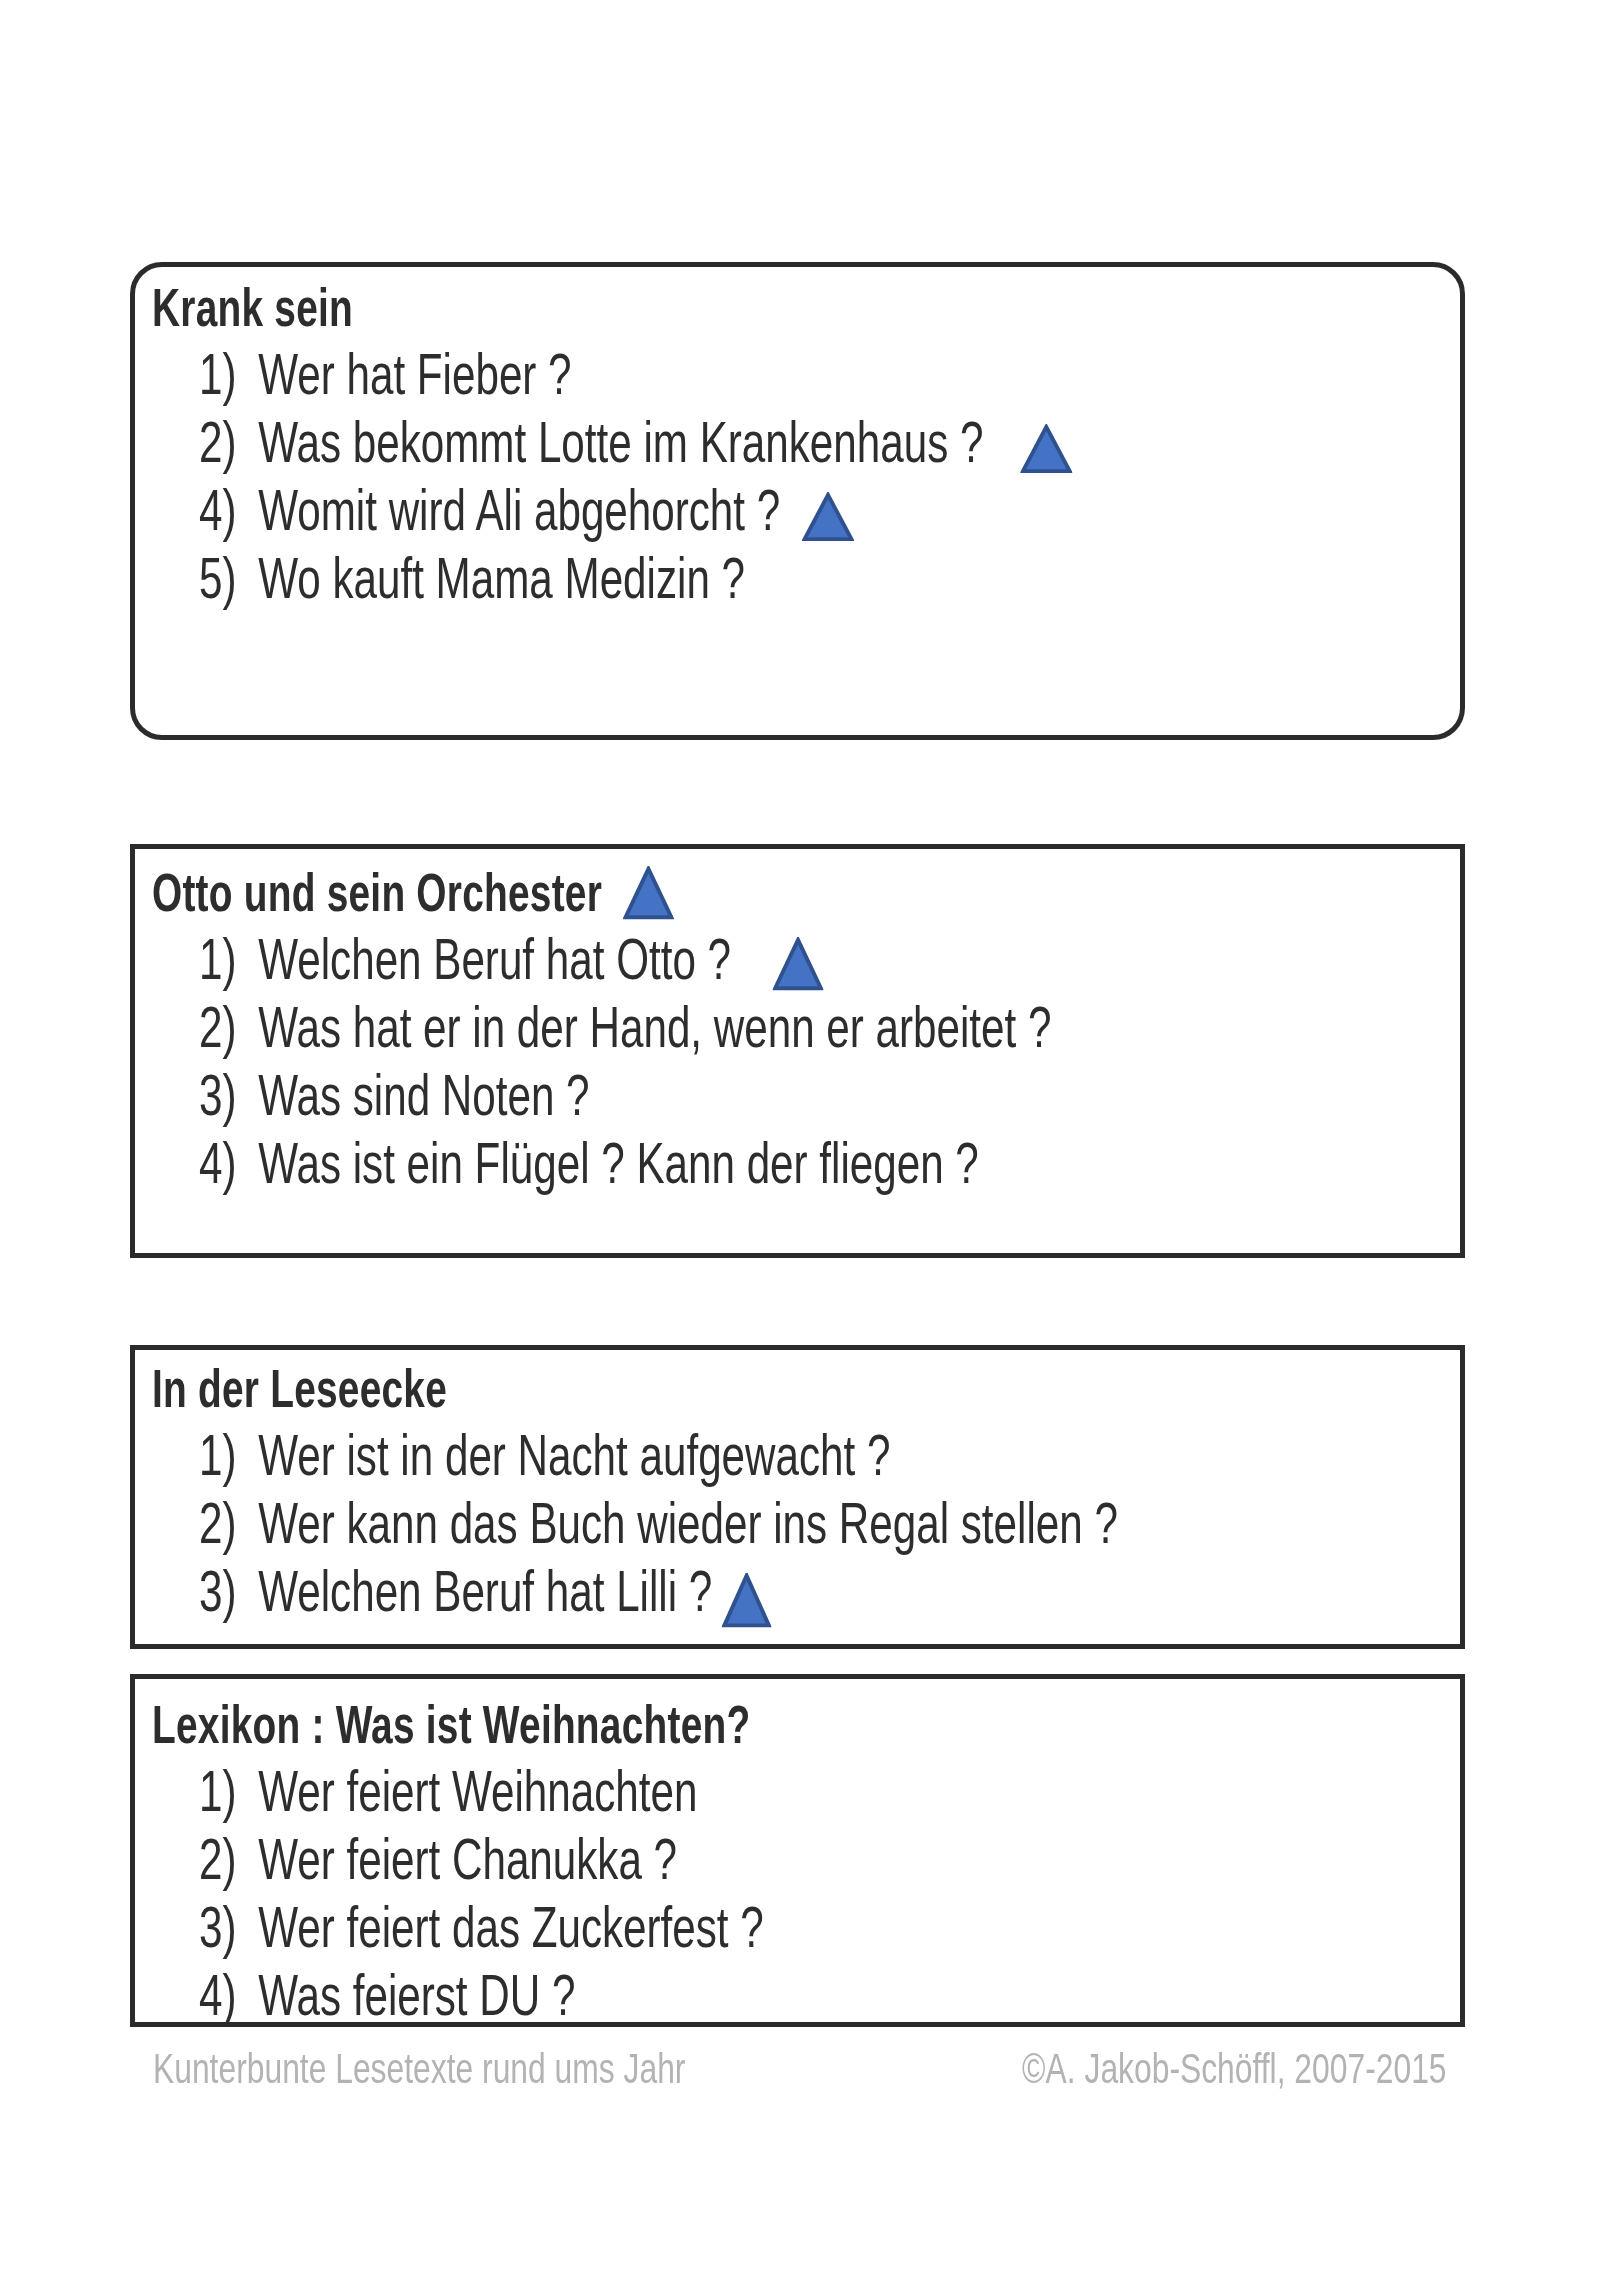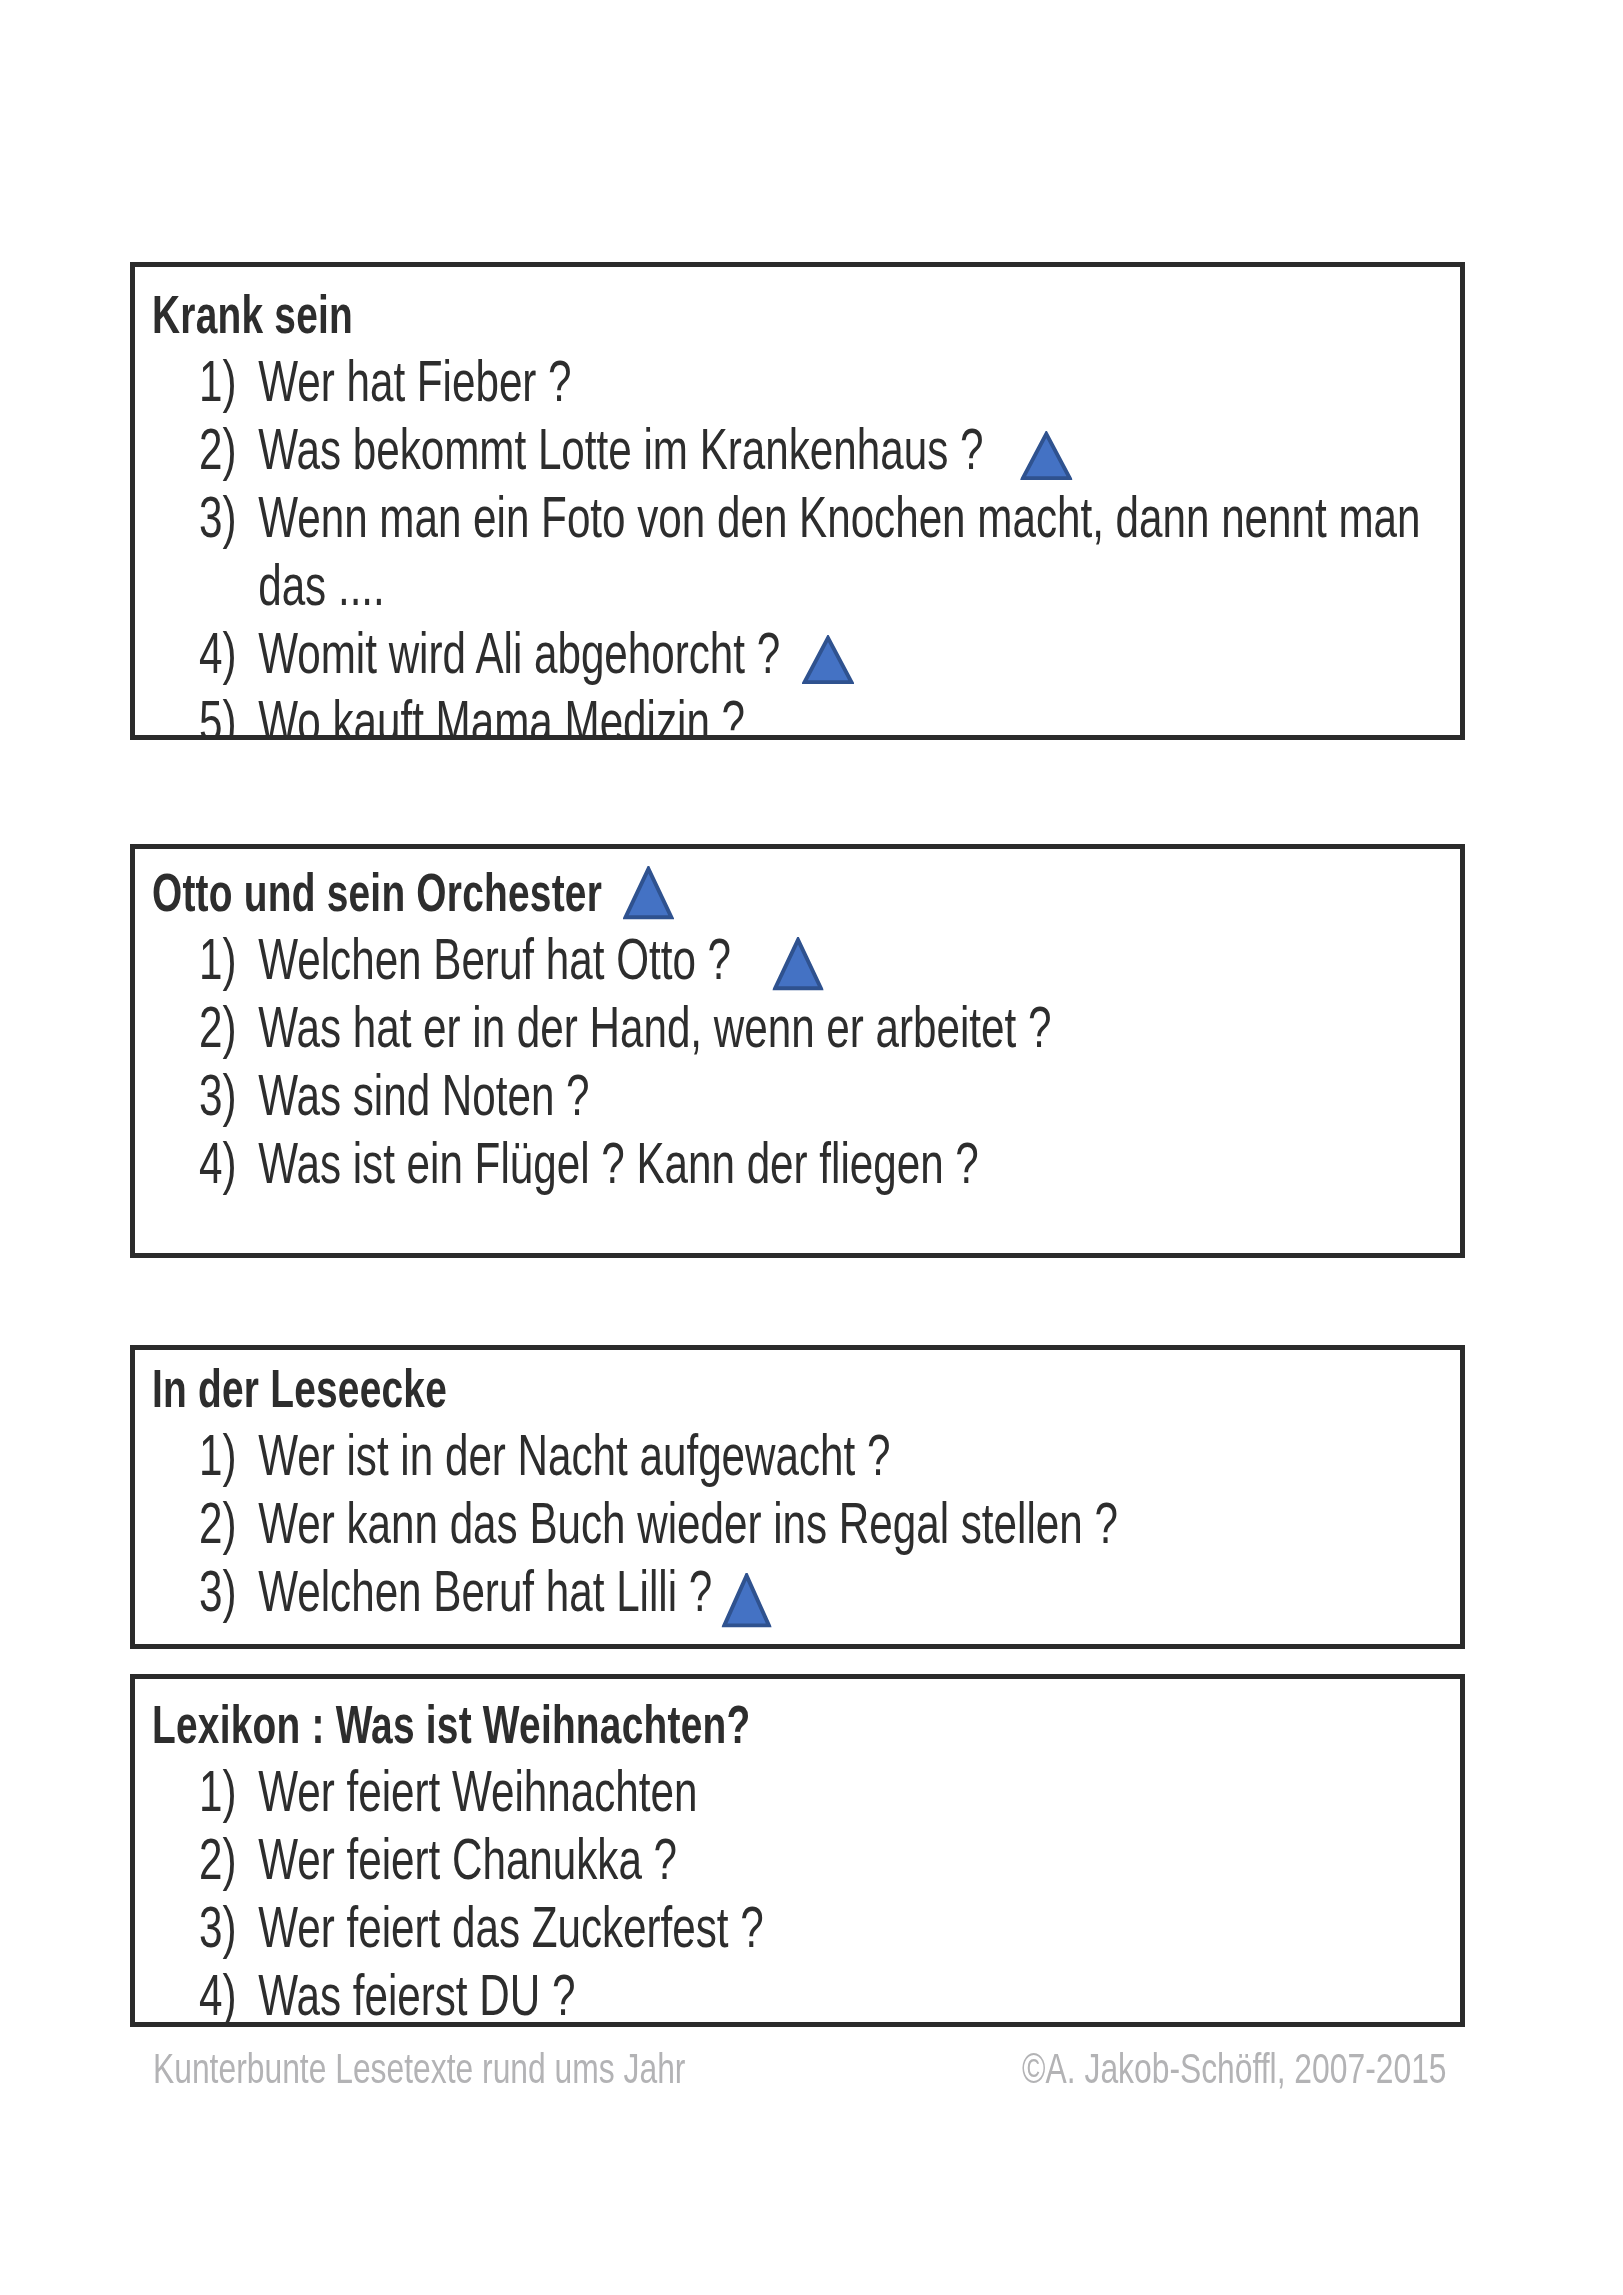--- a/index.html
+++ b/index.html
@@ -13,21 +13,21 @@
     overflow: hidden;
   }
   .qbox {
     position: absolute;
     left: 130px;
     width: 1335px;
     border: 5.2px solid #2b2b2b;
     background: #ffffff;
     overflow: hidden;
   }
-  .qbox-1 { top: 262px;  height: 478px; padding-top: 15px;  }
+  .qbox-1 { top: 262px;  height: 478px; padding-top: 8px; border-radius: 32px;  }
   .qbox-2 { top: 844px; height: 414px; padding-top: 11px; }
   .qbox-3 { top: 1345px; height: 304px; padding-top: 6px;  }
   .qbox-4 { top: 1674px; height: 353px; padding-top: 13px; }
 
   .title-row { margin-left: 17px; line-height: 65px; height: 65px; white-space: nowrap; }
   .title-line {
     display: inline-block;
     transform: scaleX(0.72);
     transform-origin: 0 50%;
     white-space: nowrap;
@@ -87,26 +87,20 @@
     </div>
     <div class="item">
       <span class="line">
         <span class="marker">2)</span><span class="itext">Was bekommt Lotte im Krankenhaus ?</span><svg class="tri" width="52" height="50" viewBox="0 0 80 76">
             <polygon points="40,4 76,72 4,72" fill="#4472c4" stroke="#2f528f" stroke-width="6"></polygon>
           </svg>
       </span>
     </div>
     <div class="item">
       <span class="line">
-        <span class="marker">3)</span><span class="itext">Wenn man ein Foto von den Knochen macht, dann nennt man</span>
-      </span>
-      <span class="line cont">das ....</span>
-    </div>
-    <div class="item">
-      <span class="line">
         <span class="marker">4)</span><span class="itext">Womit wird Ali abgehorcht ?</span><svg class="tri" style="margin-left:39px" width="52" height="50" viewBox="0 0 80 76">
             <polygon points="40,4 76,72 4,72" fill="#4472c4" stroke="#2f528f" stroke-width="6"></polygon>
           </svg>
       </span>
     </div>
     <div class="item">
       <span class="line">
         <span class="marker">5)</span><span class="itext">Wo kauft Mama Medizin ?</span>
       </span>
     </div>

